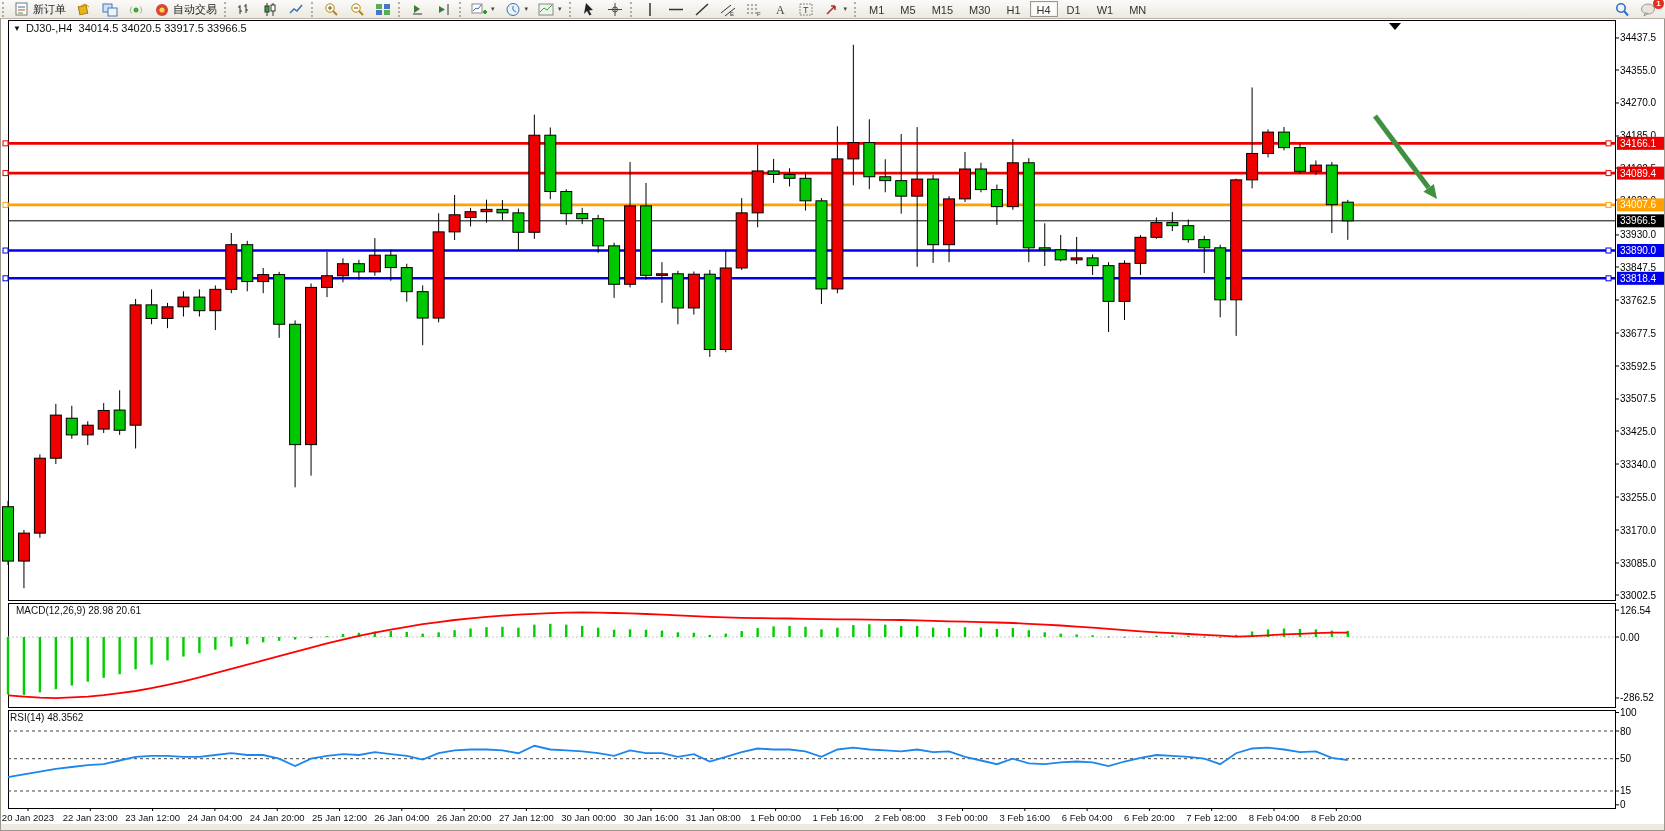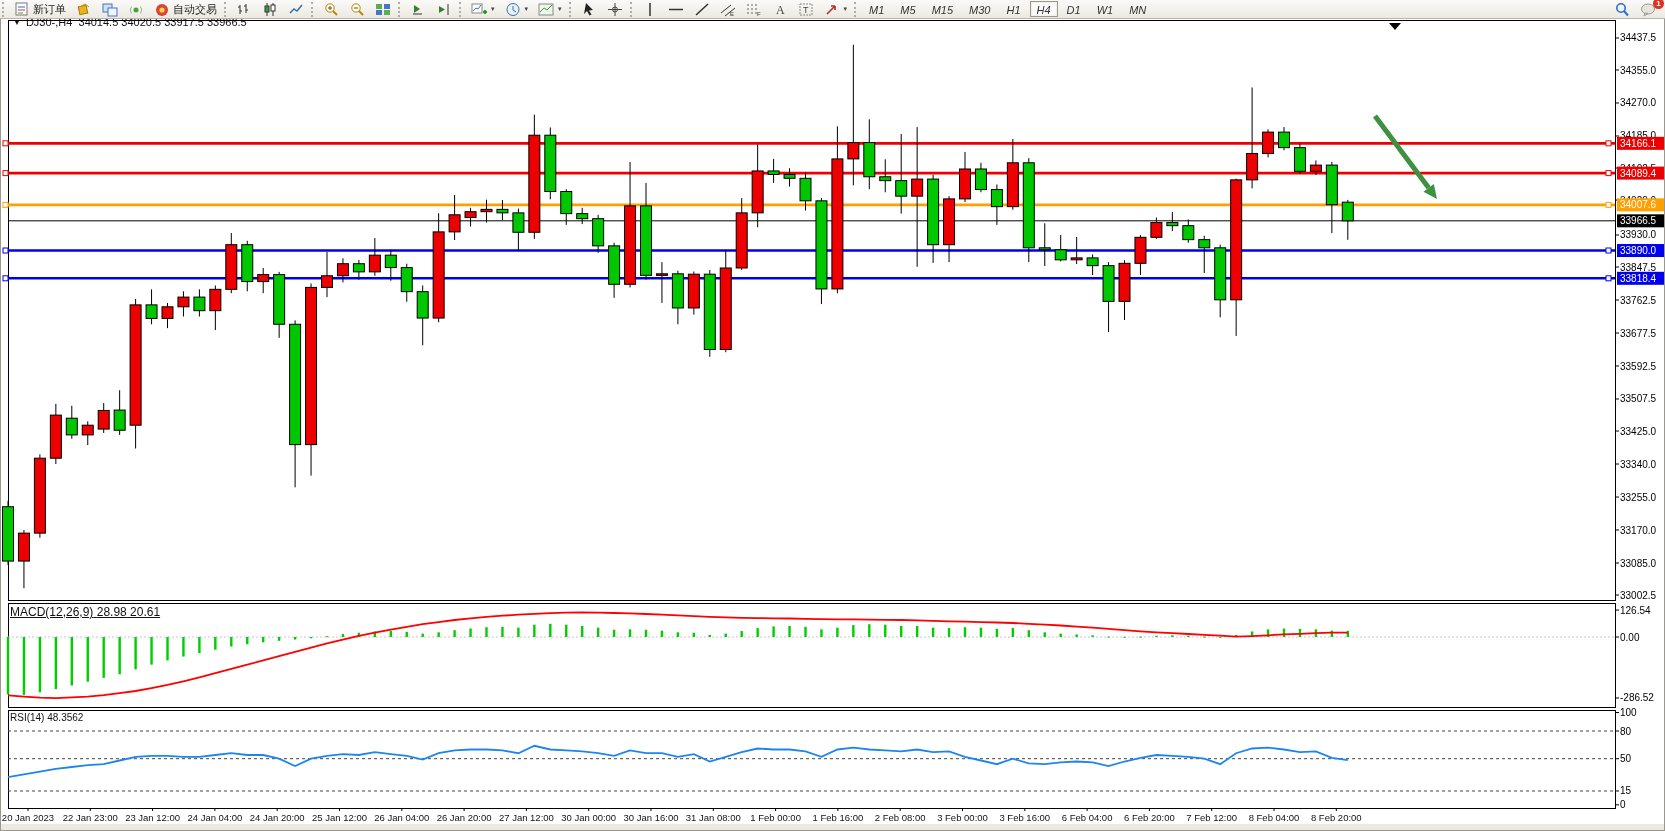--- a/index.html
+++ b/index.html
@@ -8,31 +8,31 @@
 
   
   #toolbar { position:absolute; left:0; top:0; width:1665px; height:19px;
     background:linear-gradient(#fbfaf8,#ece9e2); border-bottom:1px solid #b9b5ab;
     display:flex; align-items:center; font-size:11px; color:#222; z-index:5; }
   .tb-sep { width:5px; height:15px; margin:0 2px; border-left:2px dotted #b0ada4; }
   .tb-btn { display:flex; align-items:center; gap:3px; padding:1px 4px; height:17px;
     border:1px solid transparent; border-radius:2px; cursor:default; white-space:nowrap;justify-content:center; }
   .tb-ico { width:16px; height:15px; display:inline-flex; align-items:center; justify-content:center; }
   .tb-caret { font-size:7px; color:#444; margin-left:1px; }
-  .tf { padding:1px 6px; height:16px; line-height:14px; color:#333; border:1px solid transparent; margin:0 1px; font-size:11px;font-style:italic; }
+  .tf { padding:1px 6px; height:16px; line-height:14px; color:#333; border:1px solid transparent; margin:0 1px; font-size:11px; }
   .tf.active { background:#fdfdfb; border:1px solid #9a978d; box-shadow:inset 0 0 2px #d8d5cc; }
   #tb-right { margin-left:auto; display:flex; align-items:center; padding-right:4px; }
   .badge { position:absolute; right:-4px; top:-4px; background:#e03020; color:#fff; border-radius:50%;
     width:11px; height:11px; font-size:8px; line-height:11px; text-align:center; font-weight:bold; }
 
   
   .ov { position:absolute; font-size:11px; color:#111; z-index:3; white-space:nowrap; }
-  #chart-title { left:13px; top:16px; }
+  #chart-title { left:13px; top:22px; }
   #chart-title .tri { font-size:8px; margin-right:5px; vertical-align:1px; }
-  #macd-label { left:10px; top:605px; font-size:12px;text-decoration:underline; }
+  #macd-label { left:16px; top:605px; font-size:10px; }
   #rsi-label  { left:10px; top:712px; font-size:10px; }
   #chart-svg { position:absolute; left:0; top:0; z-index:1; }
 </style>
 </head>
 <body>
 
 <div id="app">
   <div id="toolbar">
       <span class="tb-sep"></span>
       <span class="tb-btn">

